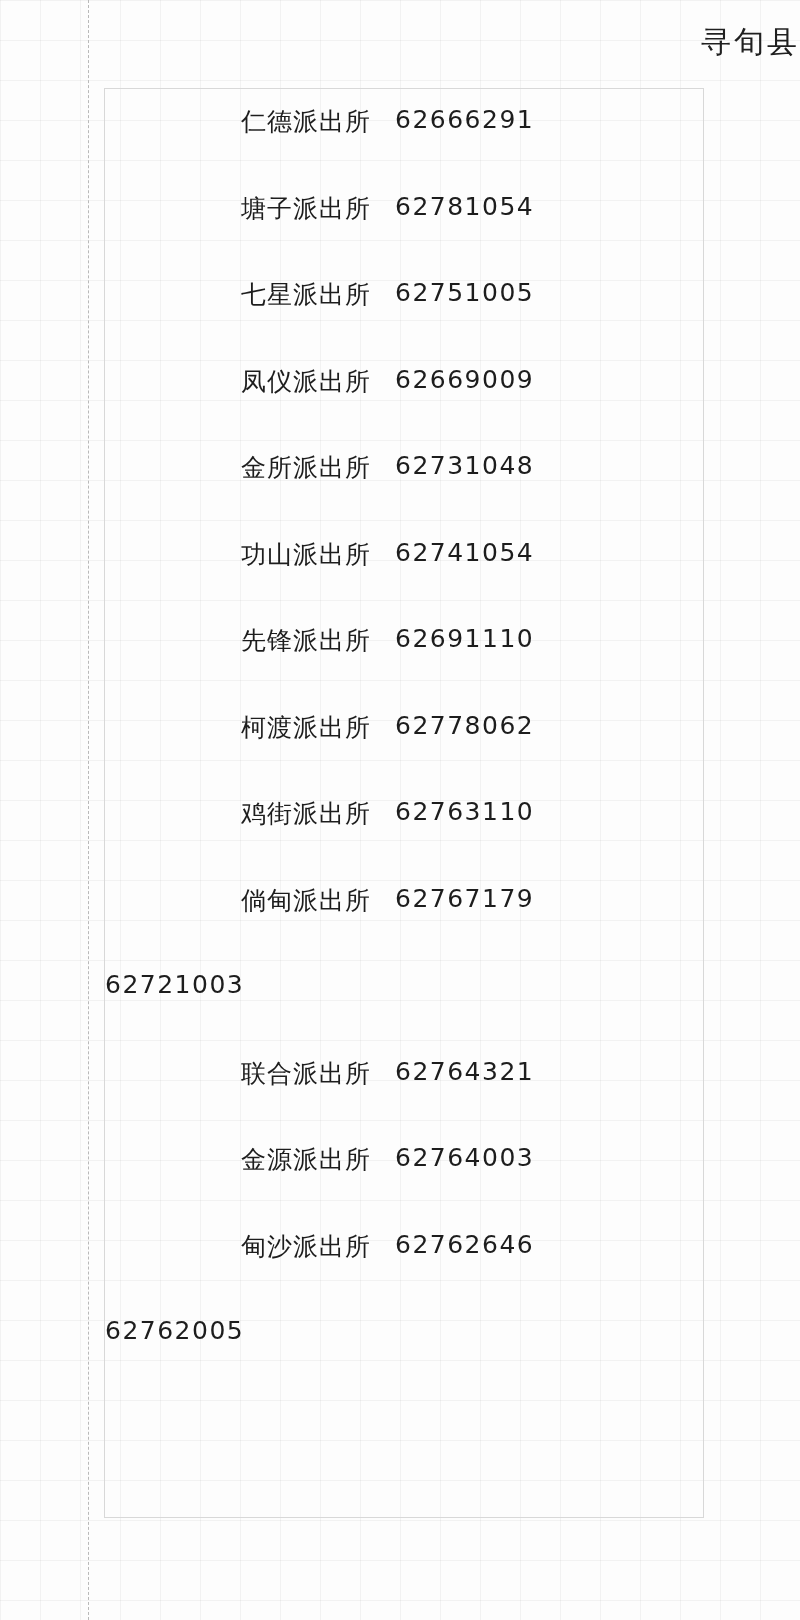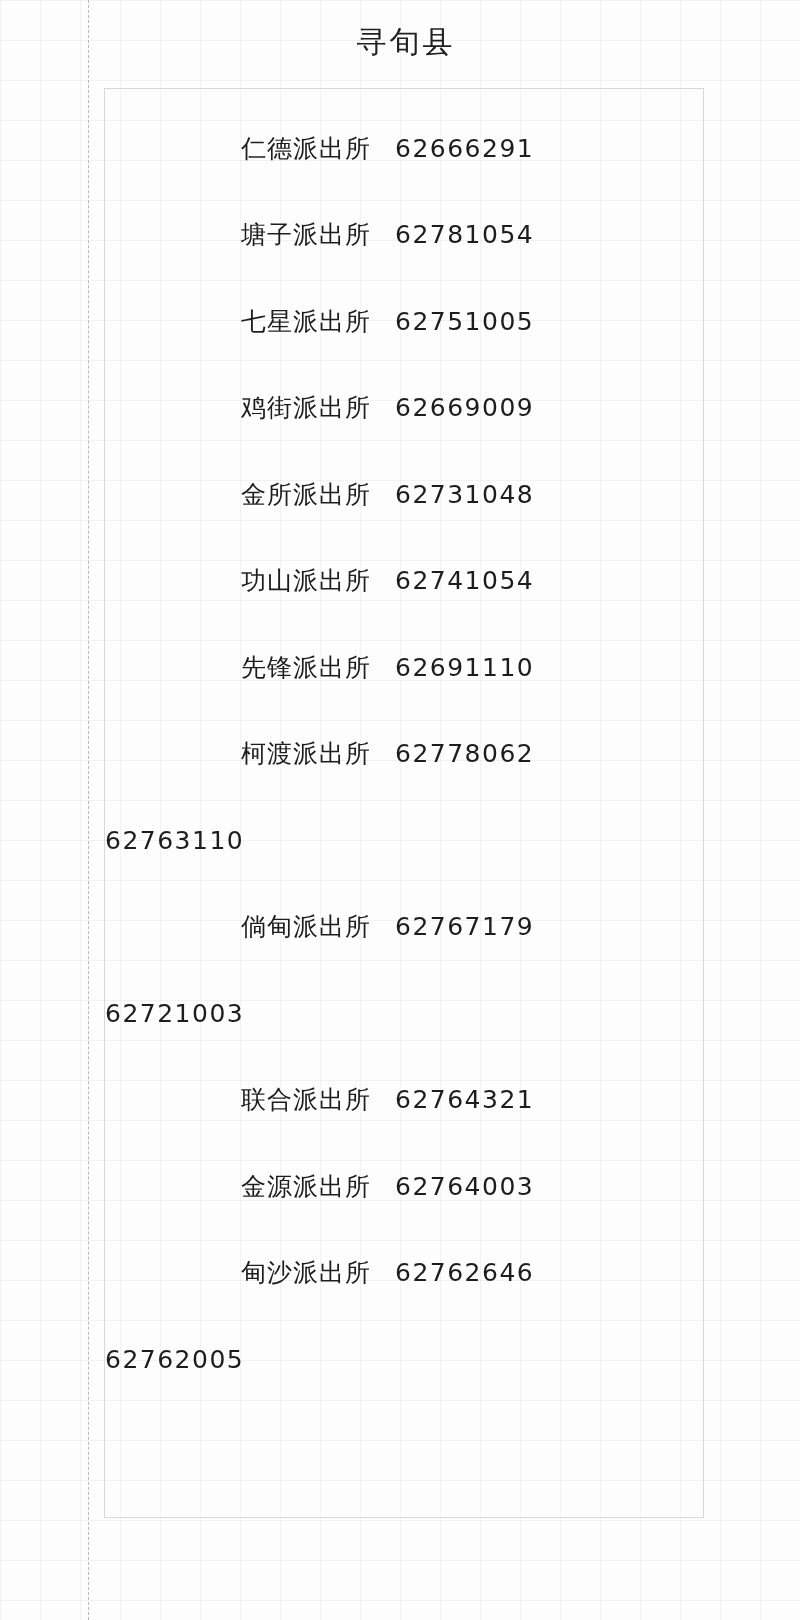--- a/index.html
+++ b/index.html
@@ -35,42 +35,42 @@
     left: 88px;
     width: 0;
     border-left: 1px dashed #b9b9b9;
   }
 
   .doc-title {
     position: absolute;
     top: 22px;
     left: 12px;
     right: 0;
-    text-align: center;
+    text-align: right;
     font-size: 30px;
     letter-spacing: 3px;
     color: #202020;
     font-weight: 500;
   }
 
   .list-frame {
     position: absolute;
     top: 88px;
     left: 104px;
     width: 600px;
     height: 1430px;
     border: 1px solid #d8d8d8;
     background: transparent;
     box-sizing: border-box;
     padding-top: 16px;
   }
 
   .row {
     display: flex;
-    align-items: center;
+    align-items: flex-start;
     height: 86.5px;
   }
 
   .row .name {
     width: 290px;
     text-align: right;
     padding-right: 24px;
     box-sizing: border-box;
     font-size: 25px;
     color: #1d1d1d;
@@ -99,40 +99,41 @@
     </div>
     <div class="row">
       <div class="name">塘子派出所</div>
       <div class="phone">62781054</div>
     </div>
     <div class="row">
       <div class="name">七星派出所</div>
       <div class="phone">62751005</div>
     </div>
     <div class="row">
-      <div class="name">鸡街派出所</div>
+      <div class="name">凤仪派出所</div>
       <div class="phone">62669009</div>
     </div>
     <div class="row">
       <div class="name">金所派出所</div>
       <div class="phone">62731048</div>
     </div>
     <div class="row">
       <div class="name">功山派出所</div>
       <div class="phone">62741054</div>
     </div>
     <div class="row">
       <div class="name">先锋派出所</div>
       <div class="phone">62691110</div>
     </div>
     <div class="row">
       <div class="name">柯渡派出所</div>
       <div class="phone">62778062</div>
     </div>
     <div class="row">
+      <div class="name">鸡街派出所</div>
       <div class="phone">62763110</div>
     </div>
     <div class="row">
       <div class="name">倘甸派出所</div>
       <div class="phone">62767179</div>
     </div>
     <div class="row">
       <div class="phone">62721003</div>
     </div>
     <div class="row">

